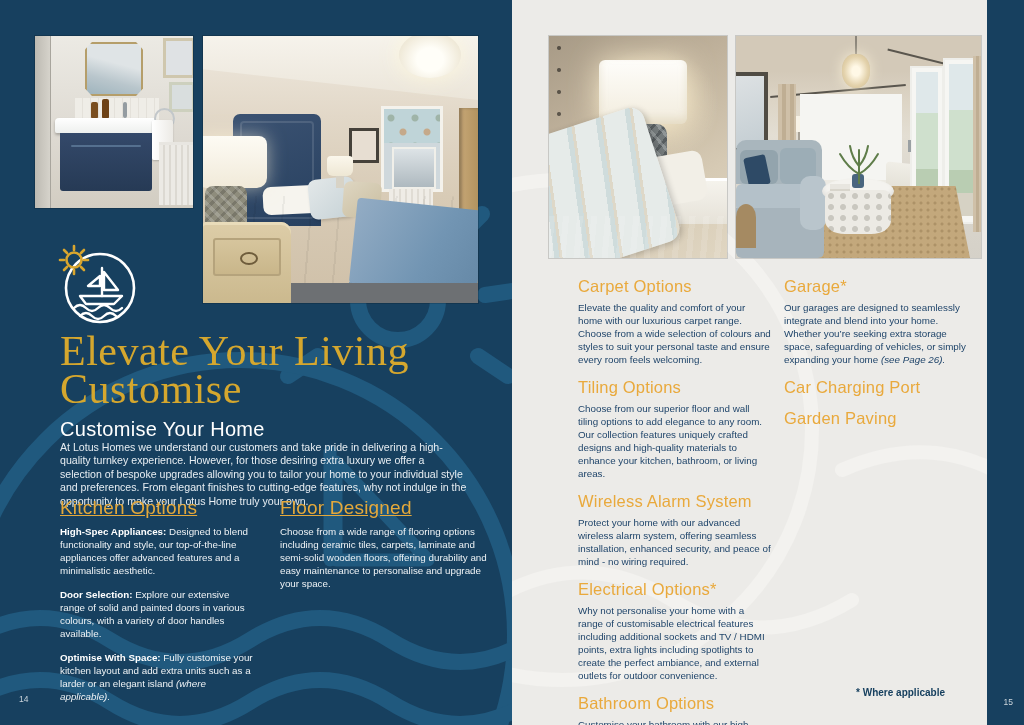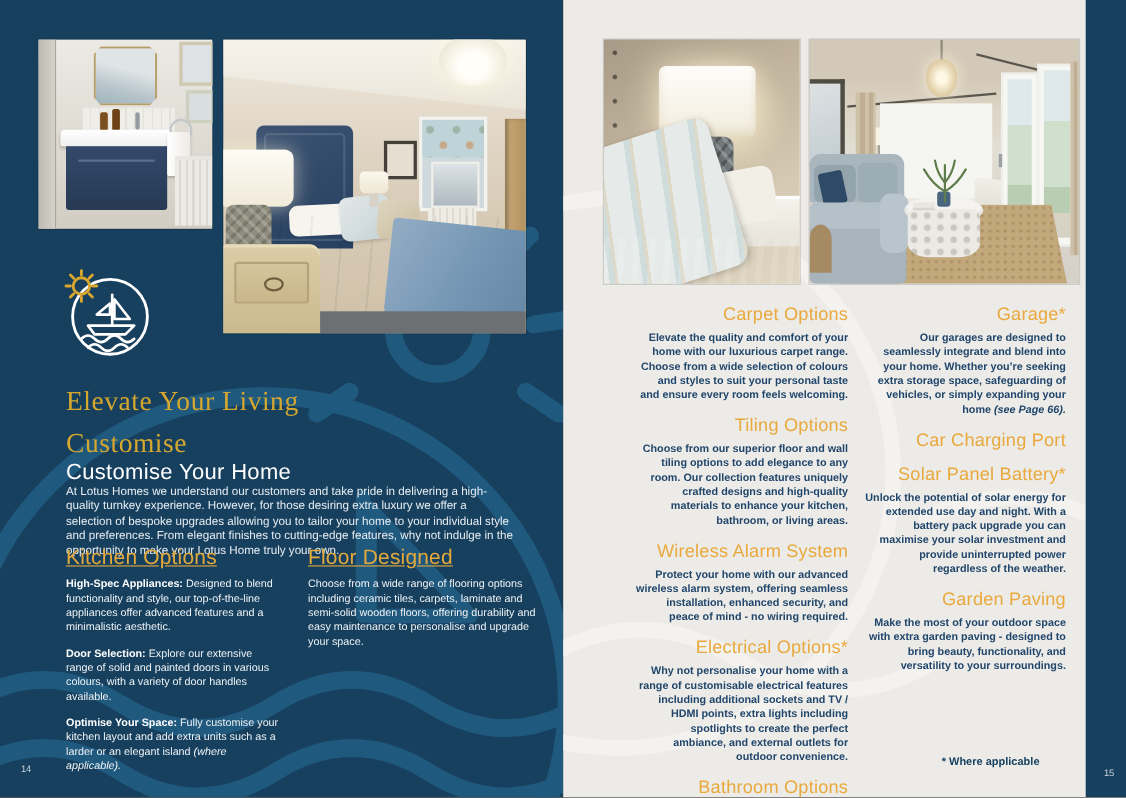--- a/index.html
+++ b/index.html
@@ -49,21 +49,21 @@
   .bd-l2s{left:124px;top:120px;width:26px;height:20px;background:linear-gradient(#fbf7ec,#eee7d4);border-radius:4px 4px 6px 6px;}
   .bd-l2b{left:133px;top:140px;width:8px;height:12px;background:#d8d3c6;}
   .bd-shade{left:-6px;top:100px;width:70px;height:52px;background:linear-gradient(180deg,#fdfbf4,#f1ead9);border-radius:4px 8px 10px 10px;box-shadow:0 0 18px rgba(255,246,218,.55);}
   .bd-lbase{left:2px;top:150px;width:42px;height:52px;background:#8e8c7c;background-image:repeating-linear-gradient(45deg,rgba(255,255,255,.18) 0 3px,transparent 3px 8px),repeating-linear-gradient(-45deg,rgba(0,0,0,.15) 0 3px,transparent 3px 8px);border-radius:8px 8px 12px 12px;}
   .bd-table{left:0;top:186px;width:88px;height:81px;background:linear-gradient(180deg,#ddcda8,#cbb98e);border-radius:3px 10px 0 0;box-shadow:inset 0 3px 0 #e9dcba;}
   .bd-drawer{left:10px;top:16px;width:64px;height:34px;border:2px solid #b5a37c;border-radius:3px;background:linear-gradient(#d6c59d,#c9b68a);}
   .bd-drawer::after{content:"";position:absolute;left:50%;top:50%;width:14px;height:9px;margin:-5px 0 0 -7px;border:2px solid #6e5c3b;border-radius:50%;}
   
   #logo{left:50px;top:238px;width:92px;height:92px;}
   
-  #l-title{left:60px;top:330px;width:430px;font-family:"Liberation Serif",serif;font-weight:400;font-size:25px;line-height:38px;color:#D5A72E;letter-spacing:.5px;}
+  #l-title{left:60px;top:304px;width:430px;font-family:"Liberation Serif",serif;font-weight:400;font-size:42px;line-height:38px;color:#D5A72E;letter-spacing:.5px;}
   #l-sub{left:60px;top:401px;font-size:20px;font-weight:500;color:#ffffff;letter-spacing:.3px;}
   #l-intro{left:60px;top:430px;width:408px;font-size:10.6px;line-height:13.6px;color:#e7edf2;}
   #l-cols{left:60px;top:497px;display:flex;gap:27px;}
   .lcol1{width:193px;}
   .lcol2{width:216px;}
   .gold-h{font-size:19px;font-weight:500;color:#E5A93B;letter-spacing:.2px;margin:0 0 6px 0;line-height:1.15;text-decoration:underline;}
   .lbody{font-size:9.8px;line-height:13px;color:#eef2f5;margin:0 0 11px 0;}
   .lbody strong{color:#ffffff;font-weight:700;}
   .lbody em{font-style:italic;}
   .pn{font-size:8.5px;color:#c9d3da;}
@@ -115,23 +115,23 @@
   .lv-ttop{left:86px;top:142px;width:72px;height:26px;background:#f4f3ef;border-radius:50%;box-shadow:inset 0 -3px 5px rgba(0,0,0,.08);}
   .lv-tbody{left:89px;top:154px;width:66px;height:44px;background:#eceae4;background-image:radial-gradient(circle at 6px 6px,#c9c7bf 2.5px,transparent 3.5px);background-size:12px 11px;border-radius:8px 8px 30% 30%;}
   .lv-vase{left:116px;top:138px;width:12px;height:14px;background:#49657f;border-radius:3px;}
   .lv-book{left:94px;top:148px;width:20px;height:5px;background:#e8e6e0;box-shadow:0 2px 0 #d8d5cc;}
   .lv-side{left:0;top:168px;width:20px;height:44px;background:#a58a62;border-radius:50% 50% 0 0/30% 30% 0 0;}
   
   #r-cols{left:66px;top:277px;display:flex;gap:13px;}
   .rcol1{width:193px;}
   .rcol2{width:185px;}
   .rh{font-size:16.5px;font-weight:500;color:#E9A93C;letter-spacing:.2px;margin:0 0 5px 0;line-height:1.15;}
-  .rbody{font-size:9.8px;line-height:13px;color:#21466B;margin:0;font-weight:bold;}
+  .rbody{font-size:9.8px;line-height:13px;color:#21466B;margin:0;}
   .rbody em{font-style:italic;}
-  .rsec{margin-bottom:12px;text-align:right;}
+  .rsec{margin-bottom:12px;}
   #footnote{right:79px;top:687px;font-size:10px;font-weight:700;color:#17405F;}
 </style>
 </head>
 <body>
 
 <div id="spread">
 
   <section id="page-left" class="abs">
 
     <svg class="abs wm" style="left:0;top:0;" width="512" height="725" viewBox="0 0 512 725" fill="none">
@@ -221,21 +221,21 @@
 
     <h1 id="l-title" class="abs"><span>Elevate Your Living</span><br><span>Customise</span></h1>
     <h2 id="l-sub" class="abs">Customise Your Home</h2>
     <p id="l-intro" class="abs">At Lotus Homes we understand our customers and take pride in delivering a high-quality turnkey experience. However, for those desiring extra luxury we offer a selection of bespoke upgrades allowing you to tailor your home to your individual style and preferences. From elegant finishes to cutting-edge features, why not indulge in the opportunity to make your Lotus Home truly your own.</p>
 
     <div id="l-cols" class="abs">
       <div class="lcol1">
         <h3 class="gold-h">Kitchen Options</h3>
         <p class="lbody"><strong>High-Spec Appliances:</strong><span> Designed to blend functionality and style, our top-of-the-line appliances offer advanced features and a minimalistic aesthetic.</span></p>
         <p class="lbody"><strong>Door Selection:</strong><span> Explore our extensive range of solid and painted doors in various colours, with a variety of door handles available.</span></p>
-        <p class="lbody"><strong>Optimise Your Space:</strong><span> Fully customise your kitchen layout and add extra units such as a larder or an elegant island </span><em>(where applicable).</em></p>
+        <p class="lbody"><strong>Optimise With Space:</strong><span> Fully customise your kitchen layout and add extra units such as a larder or an elegant island </span><em>(where applicable).</em></p>
       </div>
       <div class="lcol2">
         <h3 class="gold-h">Floor Designed</h3>
         <p class="lbody">Choose from a wide range of flooring options including ceramic tiles, carpets, laminate and semi-solid wooden floors, offering durability and easy maintenance to personalise and upgrade your space.</p>
       </div>
     </div>
 
     <div id="pn-left" class="abs pn">14</div>
   </section>
 
@@ -327,32 +327,27 @@
           <p class="rbody">Why not personalise your home with a range of customisable electrical features including additional sockets and TV / HDMI points, extra lights including spotlights to create the perfect ambiance, and external outlets for outdoor convenience.</p>
         </section>
         <section class="rsec">
           <h3 class="rh">Bathroom Options</h3>
           <p class="rbody">Customise your bathroom with our high-spec sanitary ware, adding value, functionality, and sophistication to your home.</p>
         </section>
       </div>
       <div class="rcol2">
         <section class="rsec">
           <h3 class="rh">Garage*</h3>
-          <p class="rbody"><span>Our garages are designed to seamlessly integrate and blend into your home. Whether you’re seeking extra storage space, safeguarding of vehicles, or simply expanding your home </span><em>(see Page 66).</em></p>
+          <p class="rbody"><span>Our garages are designed to seamlessly integrate and blend into your home. Whether you’re seeking extra storage space, safeguarding of vehicles, or simply expanding your home </span><em>(see Page 26).</em></p>
         </section>
         <section class="rsec">
           <h3 class="rh">Car Charging Port</h3>
         </section>
         <section class="rsec">
-          <h3 class="rh">Solar Panel Battery*</h3>
-          <p class="rbody">Unlock the potential of solar energy for extended use day and night. With a battery pack upgrade you can maximise your solar investment and provide uninterrupted power regardless of the weather.</p>
-        </section>
-        <section class="rsec">
           <h3 class="rh">Garden Paving</h3>
-          <p class="rbody">Make the most of your outdoor space with extra garden paving - designed to bring beauty, functionality, and versatility to your surroundings.</p>
         </section>
       </div>
     </div>
 
     <div id="footnote" class="abs">* Where applicable</div>
     <div id="strip" class="abs"></div>
     <div id="pn-right" class="abs pn">15</div>
   </section>
 
 </div>

